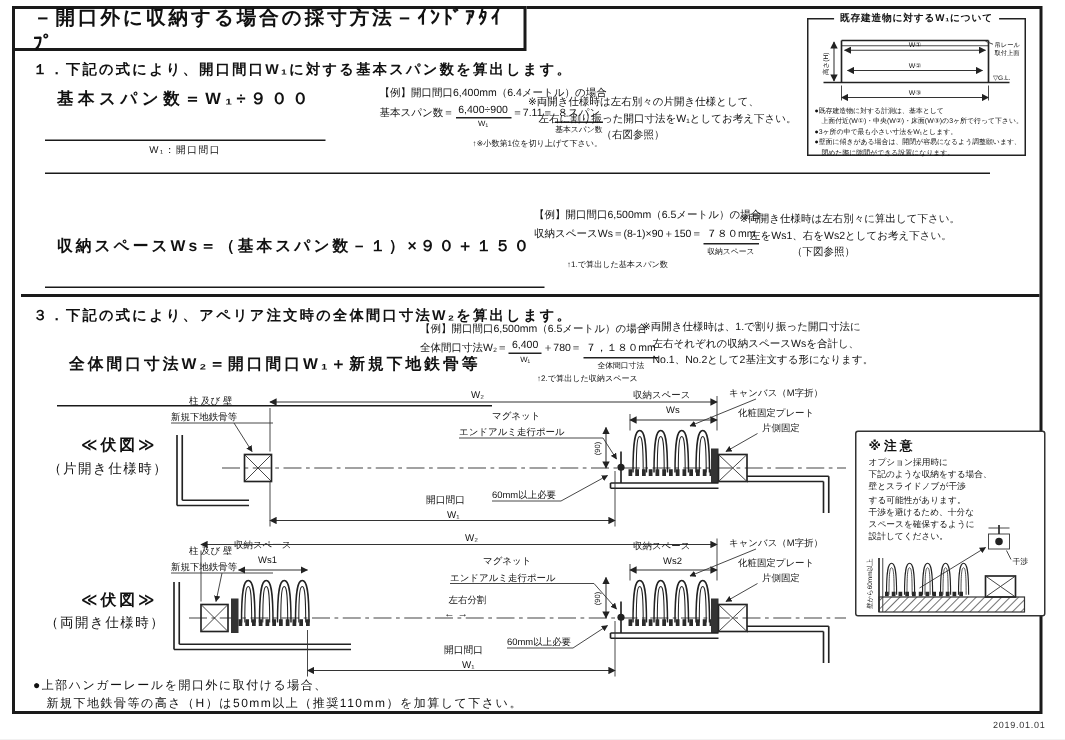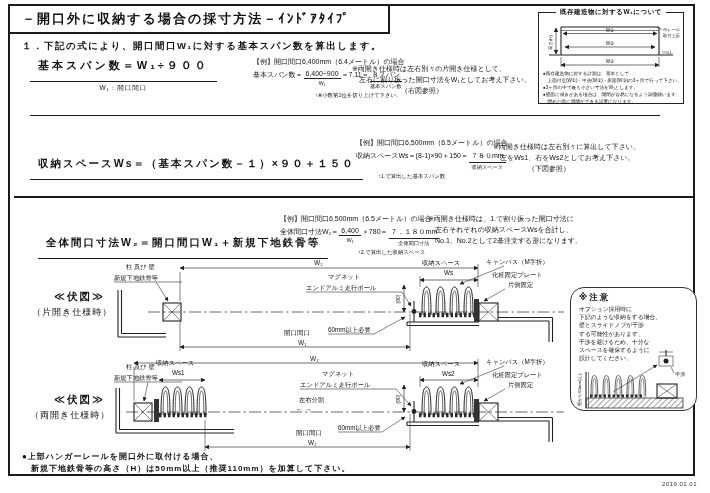--- a/index.html
+++ b/index.html
@@ -1,44 +1,44 @@
 <!DOCTYPE html>
 <html><head>
 <meta charset="utf-8">
 <style>
   html,body{margin:0;padding:0;background:#e8e8e8;}
   .page{position:relative;width:710px;height:493px;background:#fff;overflow:hidden;
         font-family:"Liberation Sans","DejaVu Sans",sans-serif;color:#111;}
   .abs{position:absolute;}
   .frame{left:8px;top:4px;width:687px;height:472px;border:2px solid #1a1a1a;box-sizing:border-box;}
-  .titlebox{left:8px;top:4px;width:382px;height:30px;border:2px solid #1a1a1a;box-sizing:border-box;
+  .titlebox{left:8px;top:4px;width:343px;height:30px;border:2px solid #1a1a1a;box-sizing:border-box;
             display:flex;align-items:center;padding-left:12px;background:#fff;
             font-size:13px;font-weight:bold;letter-spacing:2px;}
   .h{font-size:9.5px;font-weight:bold;letter-spacing:1.5px;white-space:nowrap;}
-  .formula{font-weight:bold;white-space:nowrap;border-bottom:1.5px solid #1a1a1a;padding:0 8px 8px 8px;}
+  .formula{font-weight:bold;white-space:nowrap;border-bottom:1.5px solid #1a1a1a;padding:0 8px 20px 8px;}
   .f1{font-size:11px;letter-spacing:3px;}
   .f2{font-size:10.5px;letter-spacing:2px;margin-top:16px;}
   .fcap{font-size:6.5px;text-align:center;margin-top:2px;letter-spacing:1px;}
   .ex{font-size:7px;white-space:nowrap;}
   .ex .row{display:flex;align-items:flex-start;margin-top:3px;}
   .frac{display:inline-flex;flex-direction:column;align-items:center;margin:0 1px;}
   .frac .top{border-bottom:1px solid #222;padding:0 2px 1px 2px;}
   .frac .bot{font-size:5.2px;margin-top:1px;}
   .exnote{font-size:5.4px;margin-top:2px;}
   .note7{font-size:7px;line-height:1.55;white-space:nowrap;}
   .divider{background:#1a1a1a;}
   .existbox{left:538px;top:12px;width:146px;height:92px;border:1px solid #222;box-sizing:border-box;background:#fff;}
   .existtitle{position:absolute;top:-5px;left:50%;transform:translateX(-50%);background:#fff;
               padding:0 4px;font-size:6.5px;font-weight:bold;white-space:nowrap;letter-spacing:0.5px;}
   .existnotes{position:absolute;left:4px;top:58px;width:138px;font-size:4.6px;line-height:1.5;white-space:nowrap;}
-  .noticebox{left:570px;top:287px;width:127px;height:124px;border:1.3px solid #333;border-radius:14px;
+  .noticebox{left:570px;top:287px;width:127px;height:124px;border:1.3px solid #333;border-radius:2px;
              box-sizing:border-box;background:#fff;z-index:6;}
   .noticetitle{position:absolute;left:8px;top:4px;font-size:8.5px;font-weight:bold;letter-spacing:2px;}
   .noticelines{position:absolute;left:8px;top:17px;font-size:5.8px;line-height:1.42;white-space:nowrap;}
-  .bottomnote{font-size:8px;font-weight:bold;letter-spacing:1px;line-height:1.5;white-space:nowrap;}
+  .bottomnote{font-size:8px;font-weight:normal;letter-spacing:1px;line-height:1.5;white-space:nowrap;}
   .date{font-size:6px;color:#333;letter-spacing:0.5px;}
   svg{overflow:visible;}
   svg text{fill:#111;font-family:inherit;}
   .w{stroke:#222;stroke-width:1.1;fill:none;}
   .t{stroke:#333;stroke-width:0.6;fill:none;}
   .dim{stroke:#333;stroke-width:0.7;fill:none;}
   .cld{stroke:#444;stroke-width:0.8;stroke-dasharray:12 3 2.5 3;fill:none;}
   .run{stroke:#2a2a2a;stroke-width:4.5;stroke-dasharray:2.5 2;fill:none;}
 </style>
 </head>
@@ -147,20 +147,21 @@
     <div class="exnote" style="padding-left:22px">↑1.で算出した基本スパン数</div>
   </div>
   <div class="abs note7" style="left:493px;top:142px">
     <div>※両開き仕様時は左右別々に算出して下さい。</div>
     <div>　左をWs1、右をWs2としてお考え下さい。</div>
     <div>　　　　　（下図参照）</div>
   </div>
 
   <div class="abs divider" style="left:14px;top:196px;width:679px;height:2px"></div>
 
+  <div class="abs h" style="left:22px;top:204px">３．下記の式により、アペリア注文時の全体間口寸法W₂を算出します。</div>
   <div class="abs" style="left:38px;top:220px">
     <div class="formula f2">全体間口寸法W₂＝開口間口W₁＋新規下地鉄骨等</div>
   </div>
   <div class="abs ex" style="left:280px;top:214px">
     <div>【例】開口間口6,500mm（6.5メートル）の場合</div>
     <div class="row">
       <span>全体間口寸法W₂＝</span>
       <span class="frac">
         <span class="top">6,400</span>
         <span class="bot">W₁</span>

